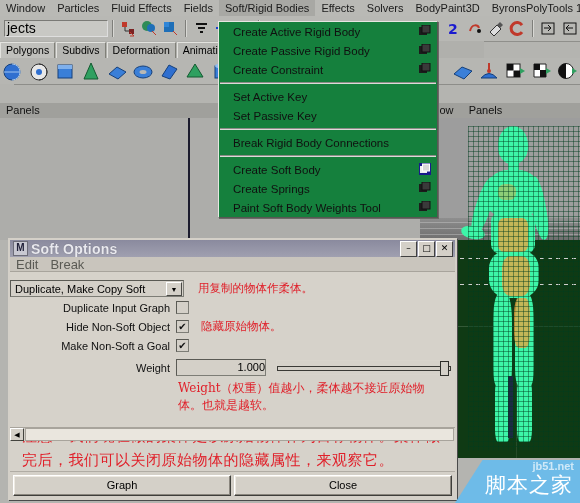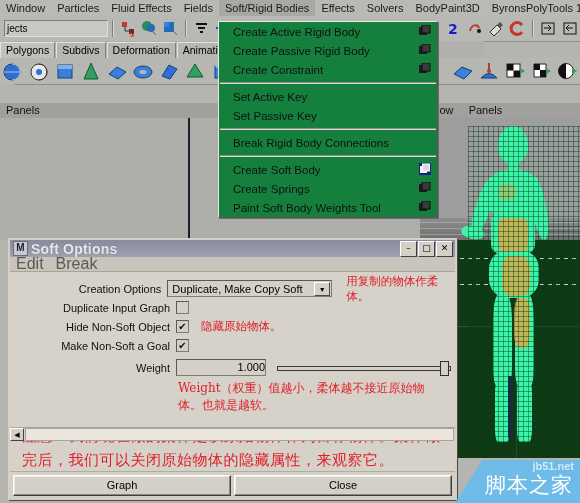--- a/index.html
+++ b/index.html
@@ -27,21 +27,21 @@
 
   
   .statusrow{
     position:absolute;left:0;top:16px;width:580px;height:25px;
     background:#b8b8b4;border-bottom:1px solid #8f8f8b;
     display:flex;align-items:center;
   }
   .selfield{
     width:100px;height:15px;margin-left:4px;background:#c8c8c4;
     border:1px solid #7a7a76;border-right-color:#dedede;border-bottom-color:#dedede;
-    font-size:10px;line-height:15px;padding-left:2px;overflow:hidden;white-space:nowrap;
+    font-size:14px;line-height:15px;padding-left:2px;overflow:hidden;white-space:nowrap;
   }
   .tb-sep{width:1px;height:17px;background:#7e7e7a;margin:0 4px;
           border-right:1px solid #d8d8d4;}
   .tbico{width:19px;height:19px;margin:0 1px;position:relative;display:inline-block;}
   .tbico svg{display:block;}
   .tb-spacer{flex:1;}
 
   
   .shelfrow{
     position:absolute;left:0;top:41px;width:484px;height:17px;
@@ -149,21 +149,21 @@
   }
   .wbtn{
     width:15px;height:14px;margin-left:1px;background:#d4d0c8;
     border:1px solid #fff;border-right-color:#404040;border-bottom-color:#404040;
     display:flex;align-items:center;justify-content:center;font-size:9px;line-height:1;
     font-family:"DejaVu Sans",sans-serif;
   }
   .dlg-menu{
     height:14px;background:#c9c5bd;border-bottom:1px solid #a8a49c;
     display:flex;align-items:center;gap:12px;padding-left:6px;
-    font-size:16px;color:#5a5a54;
+    font-size:13px;color:#5a5a54;
   }
   .dlg-body{flex:1;background:#d6d2ca;position:relative;overflow:hidden;}
 
   .frow{display:flex;align-items:center;height:17px;margin-top:2px;}
   .flabel{width:160px;text-align:right;padding-right:6px;font-size:11px;color:#101010;}
   .combo{
     width:168px;height:15px;background:#d4d0c8;
     border:1px solid #7d7d76;border-top-color:#5a5a54;border-left-color:#5a5a54;
     display:flex;align-items:center;font-size:11px;padding-left:4px;position:relative;
   }
@@ -575,21 +575,20 @@
     </div>
 
     <div class="dlg-menu">
       <span>Edit</span>
       <span>Break</span>
     </div>
 
     <div class="dlg-body">
 
       <div class="frow" style="margin-top:8px">
-        <span class="flabel">Creation Options</span>
         <span class="combo">
           <span>Duplicate, Make Copy Soft</span>
           <span class="arrow" style="font-size:7px">▼</span>
         </span>
         <span class="cn cn-sm" style="margin-left:14px">用复制的物体作柔体。</span>
       </div>
 
       <div class="frow">
         <span class="flabel">Duplicate Input Graph</span>
         <span class="cb"></span>

